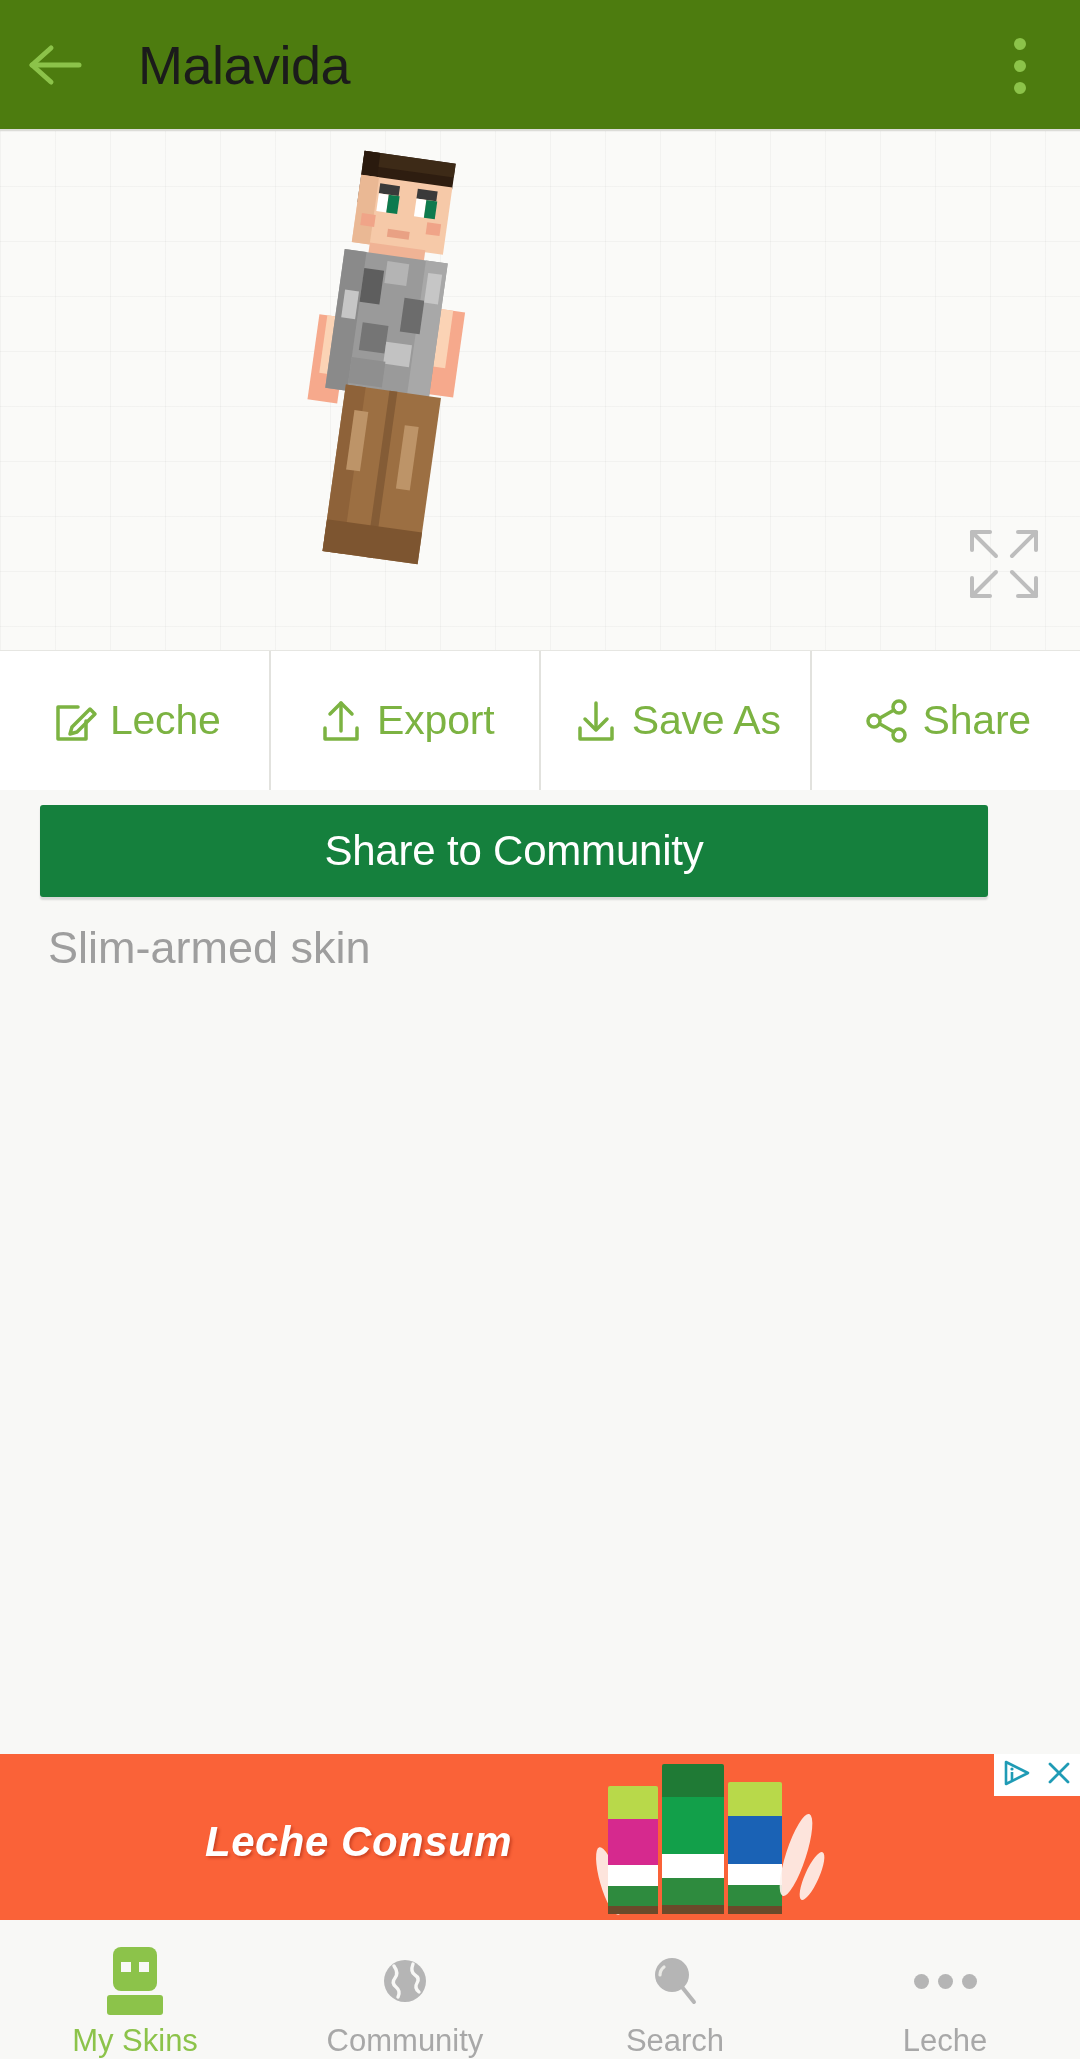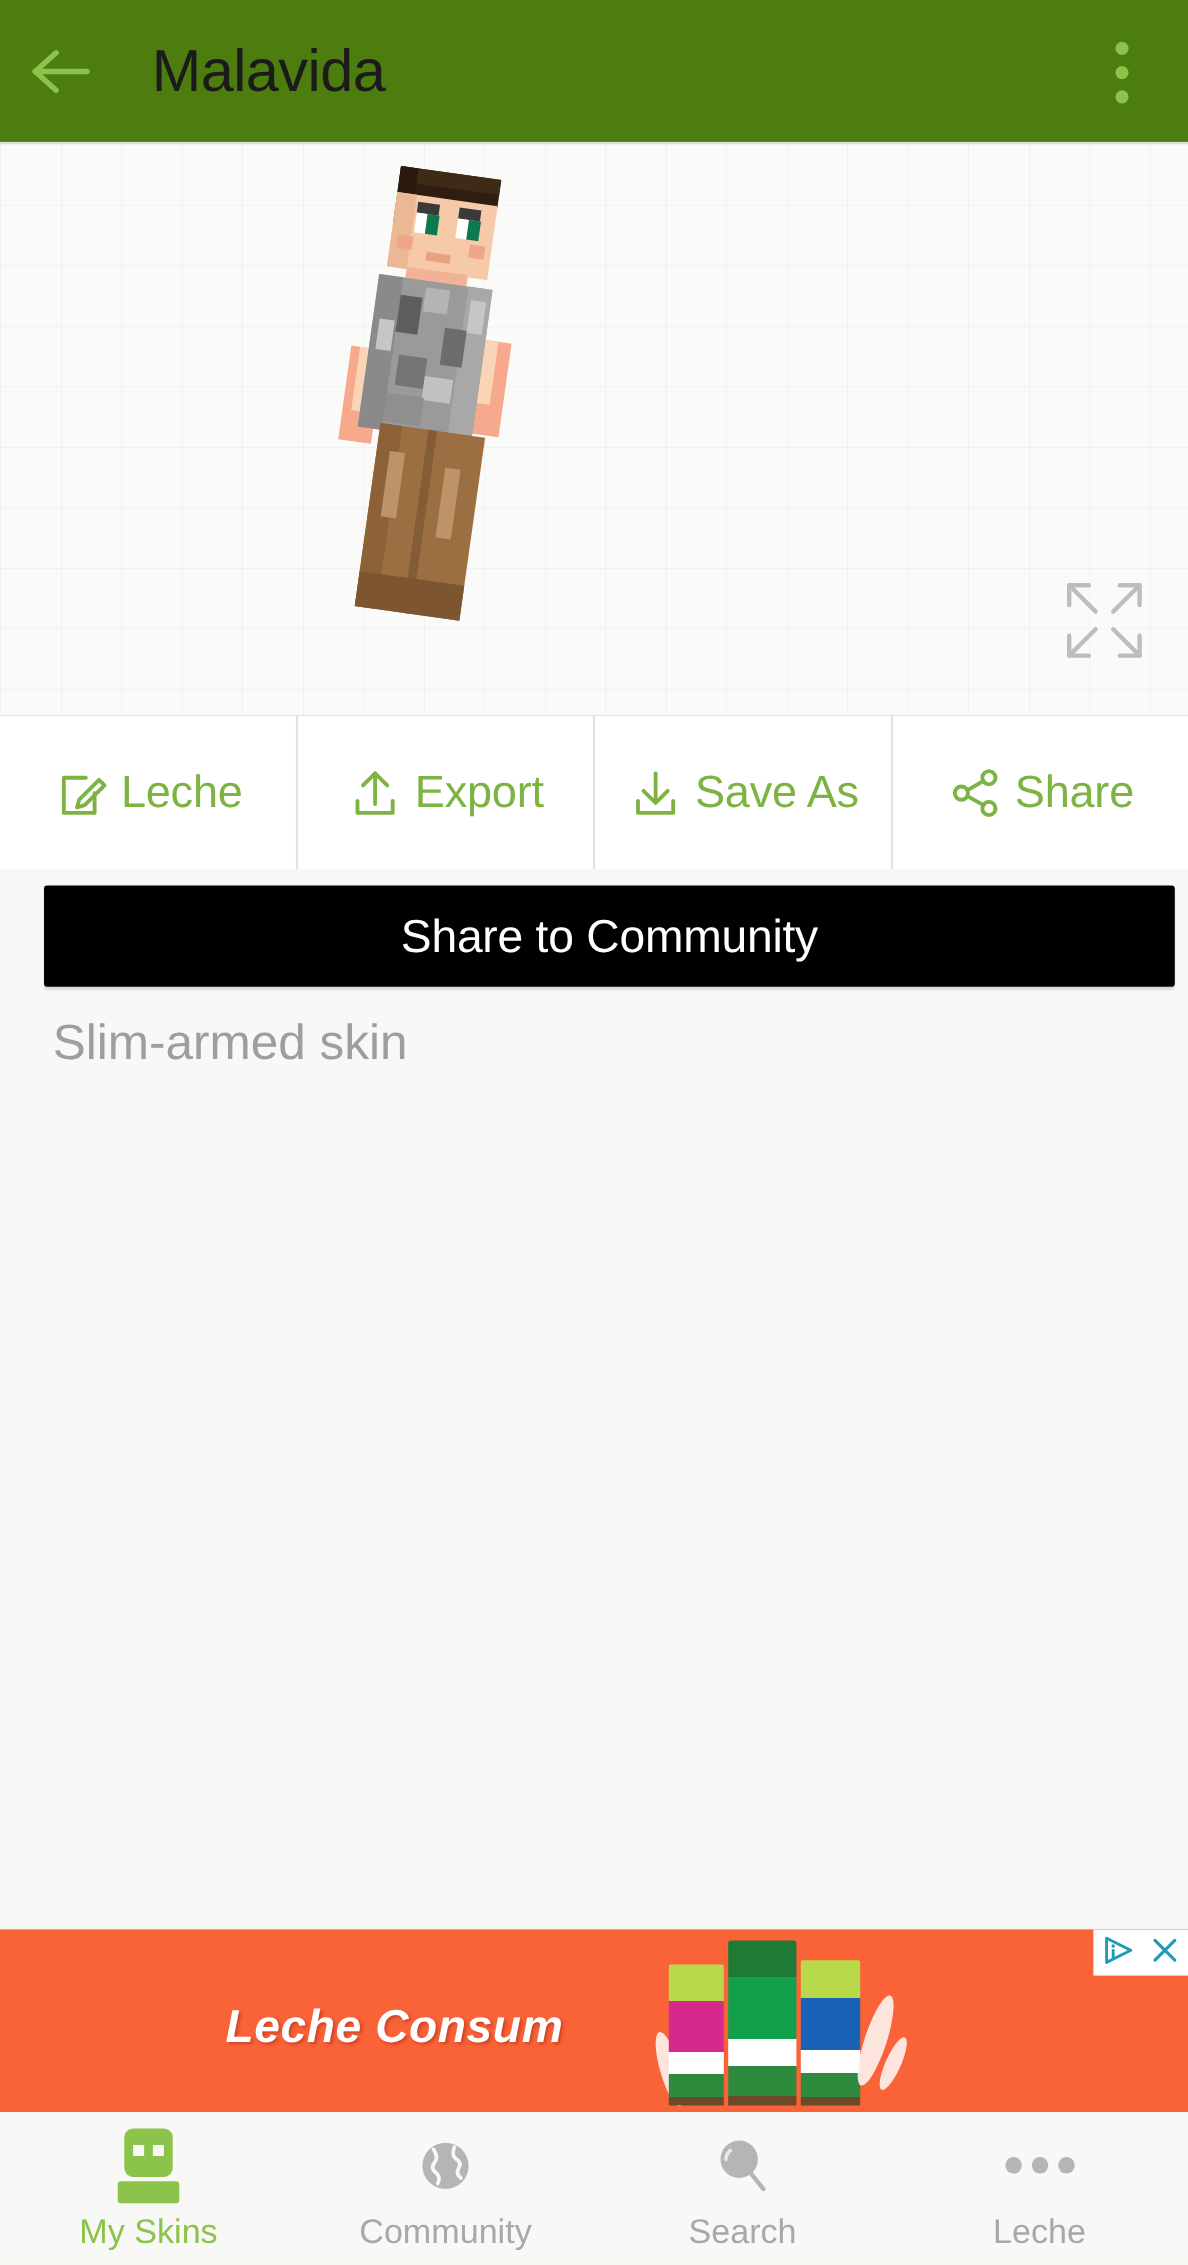--- a/index.html
+++ b/index.html
@@ -109,22 +109,22 @@
     flex: 1; background: #ffffff;
     display: flex; align-items: center; justify-content: center;
     gap: 10px; margin-right: 2px;
   }
   .action-cell:last-child { margin-right: 0; }
   .action-label { font-size: 41px; color: #7cb342; letter-spacing: -0.2px; }
   .action-icon { width: 52px; height: 52px; display: block; }
 
   
   .share-community {
-    position: absolute; left: 40px; top: 805px; width: 1028px; height: 92px;
-    background: #000000; border-radius: 3px;
+    position: absolute; left: 40px; top: 805px; width: 948px; height: 92px;
+    background: #15803d; border-radius: 3px;
     box-shadow: 0 3px 2px rgba(0,0,0,0.12);
     display: flex; align-items: center; justify-content: center;
   }
   .share-community span {
     font-size: 42px; color: #ffffff; font-weight: 400; letter-spacing: -0.2px;
   }
   .skin-caption {
     position: absolute; left: 48px; top: 922px;
     font-size: 45px; color: #9e9e9e;
   }
@@ -155,21 +155,21 @@
     padding: 0 6px 0 8px; gap: 12px;
   }
 
   
   .bottom-nav {
     position: absolute; left: 0; bottom: 0; width: 1080px; height: 139px;
     background: #f8f8f6; display: flex;
   }
   .nav-item {
     flex: 1; display: flex; flex-direction: column;
-    align-items: center; justify-content: center; gap: 14px; padding-top: 8px;
+    align-items: center; justify-content: flex-end; gap: 14px; padding-top: 8px;
   }
   .nav-label { font-size: 31px; color: #a8a8a8; }
   .nav-item.active .nav-label { color: #8cc34a; }
   .nav-icon { height: 56px; display: flex; align-items: center; justify-content: center; }
 
   .skins-icon-head {
     width: 44px; height: 44px; background: #8cc34a; border-radius: 8px;
     position: relative; margin: 0 auto;
   }
   .skins-icon-head .e {

